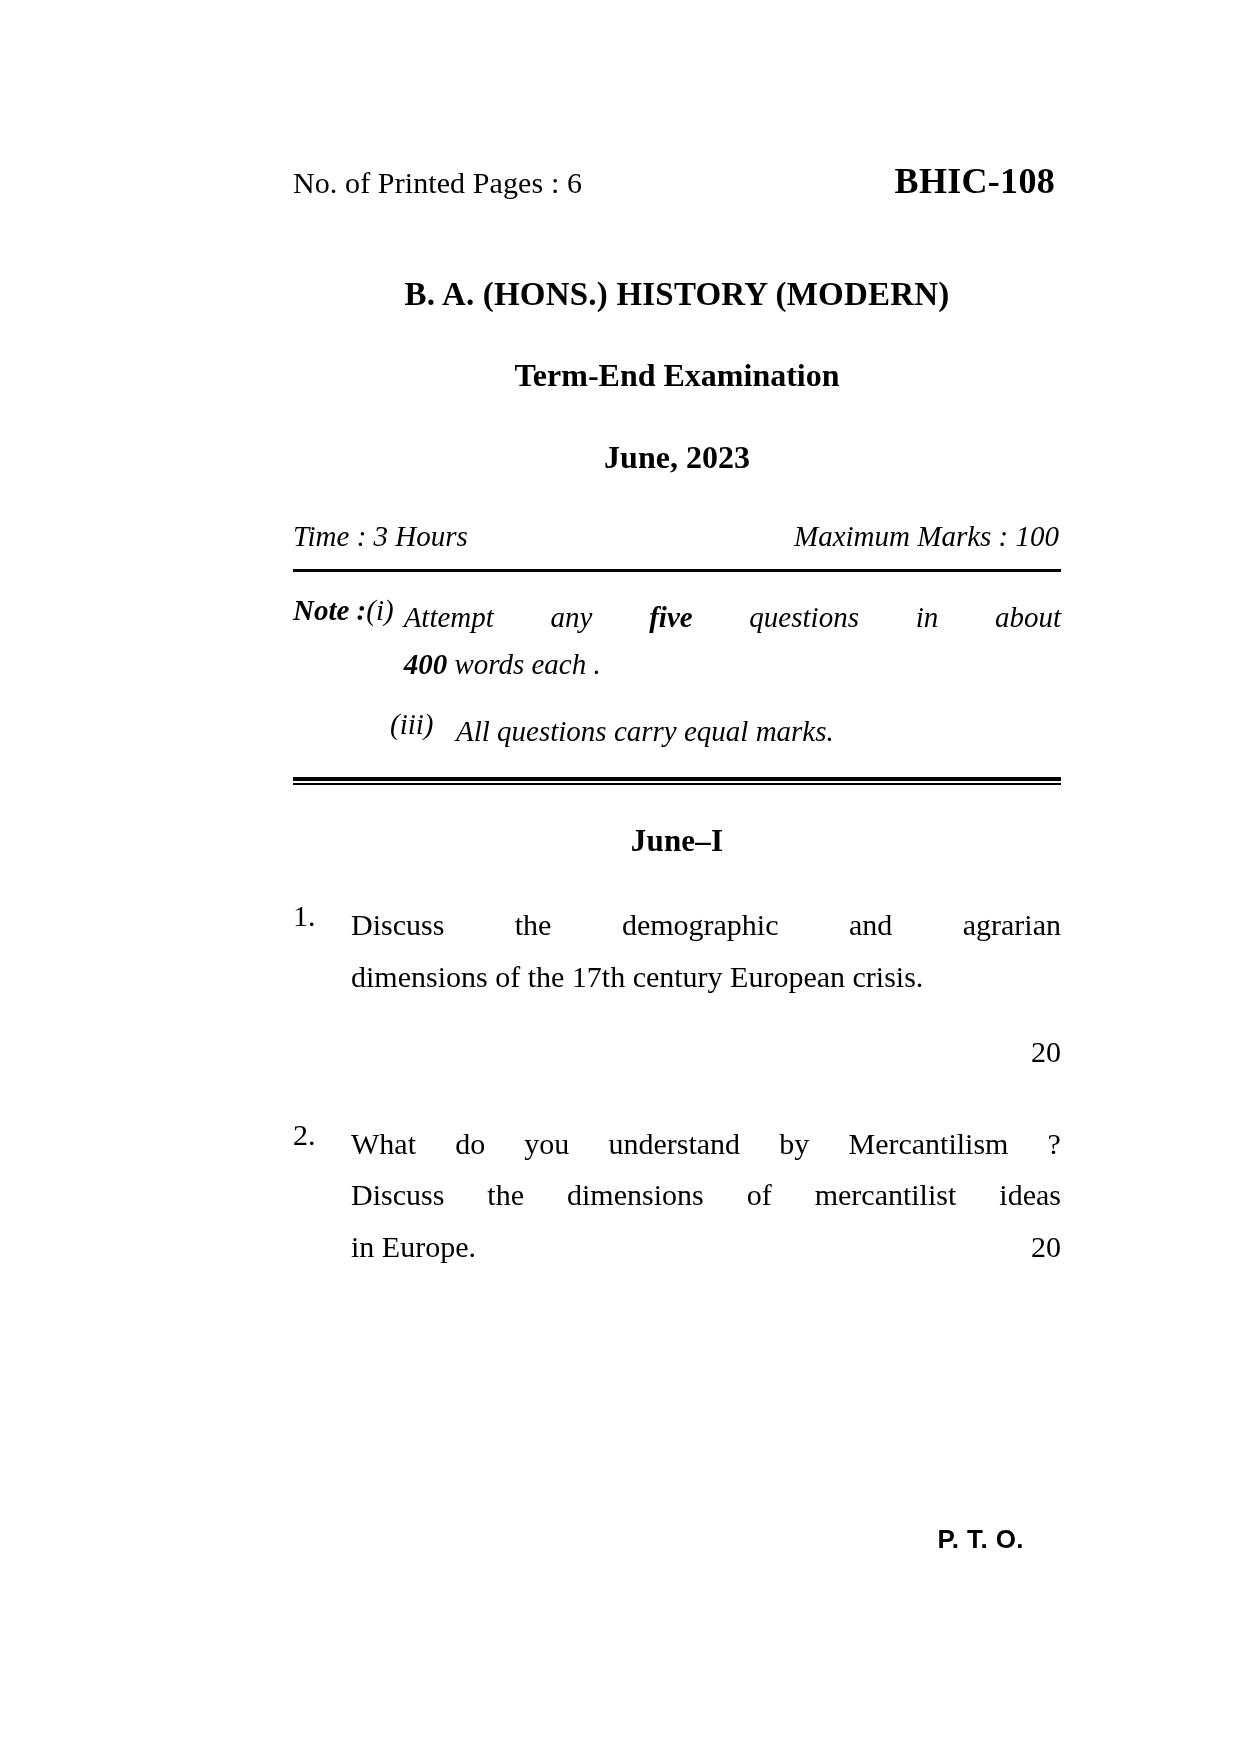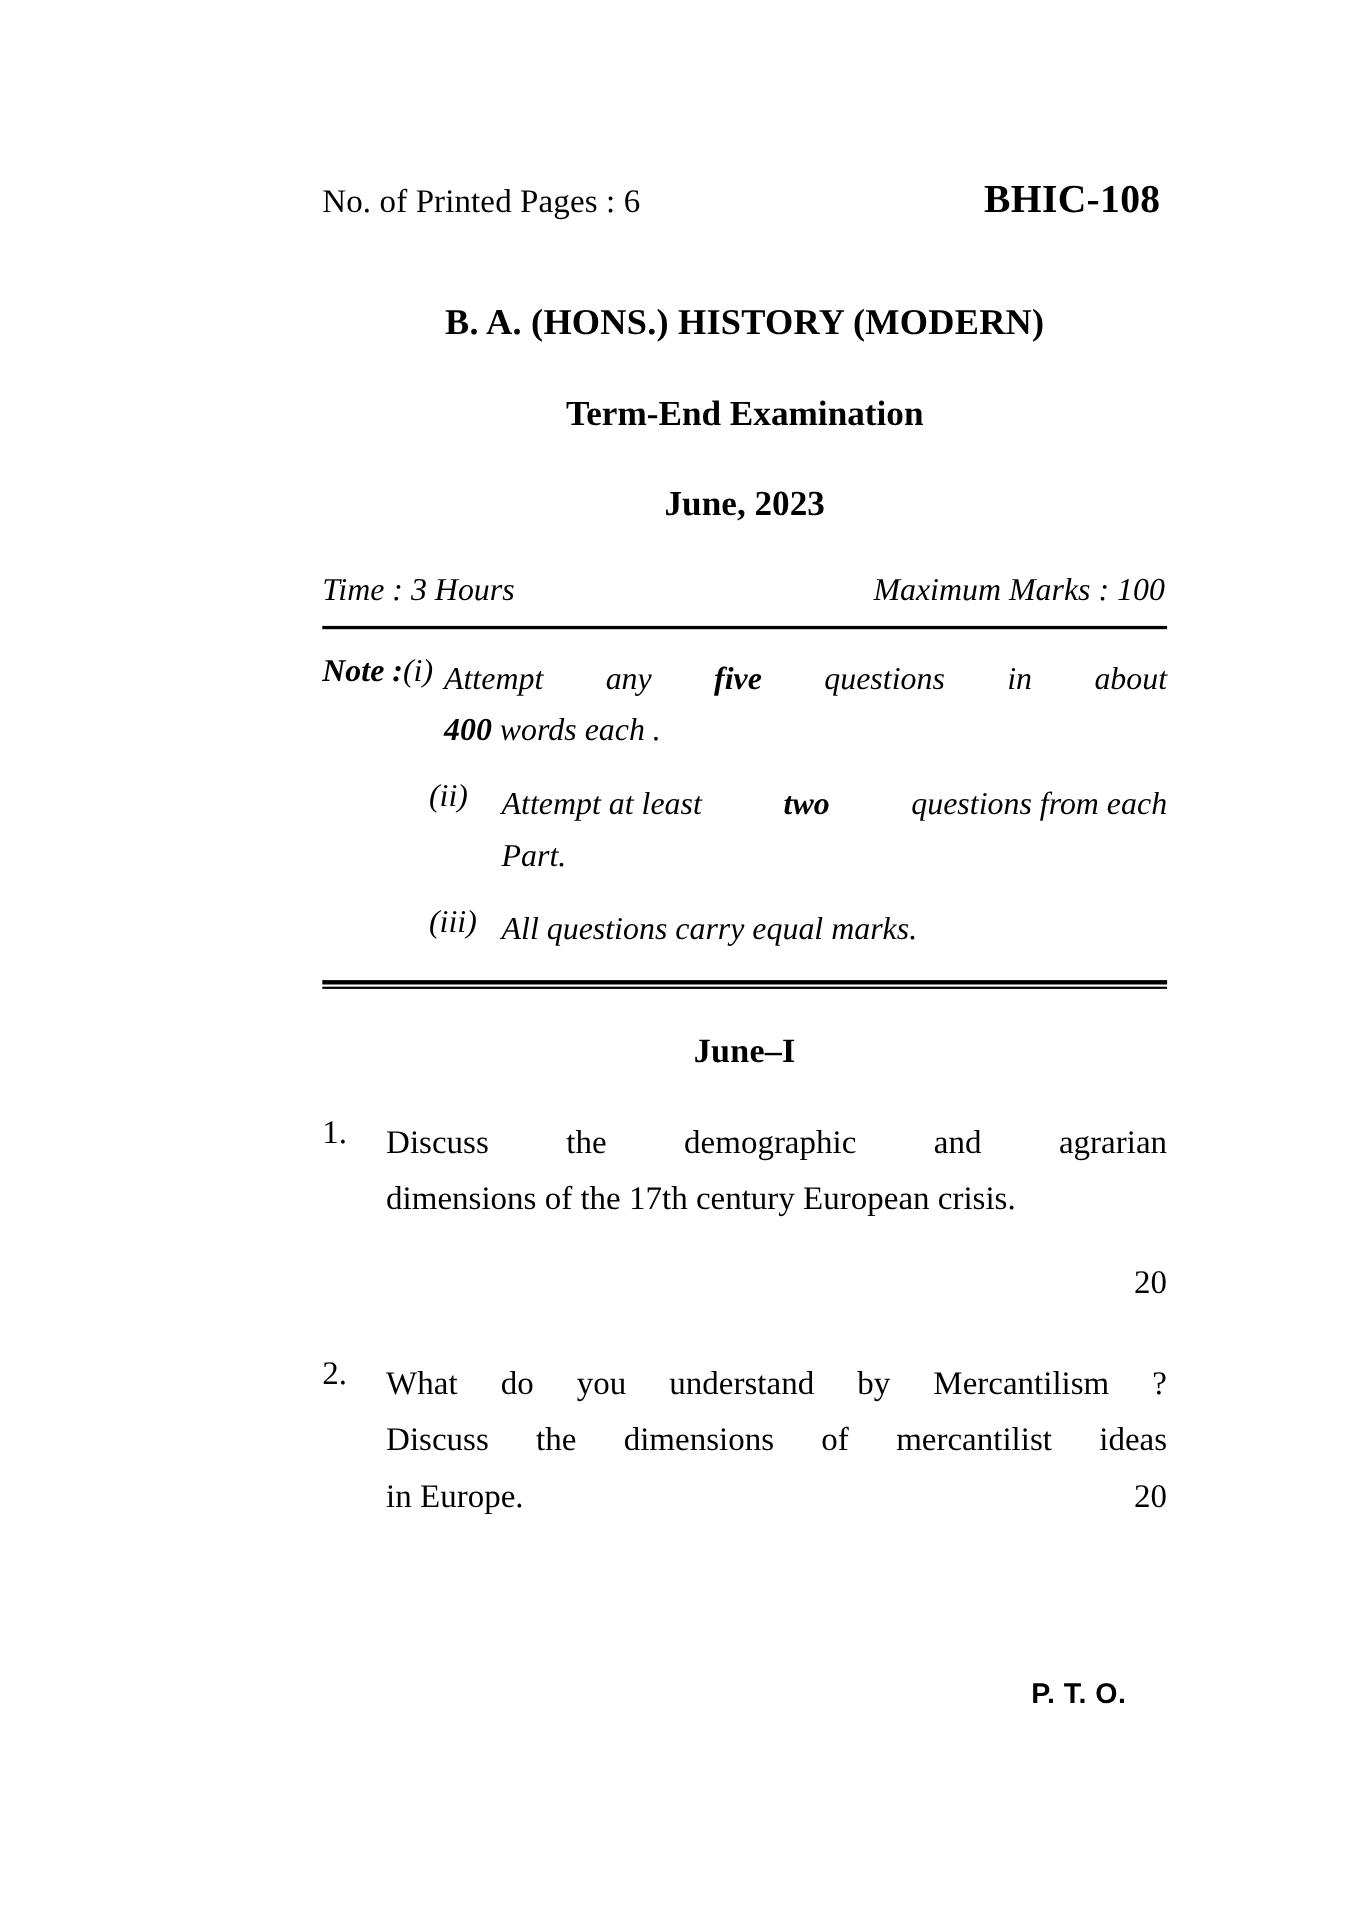--- a/index.html
+++ b/index.html
@@ -227,32 +227,20 @@
             <span class="seg">in</span>
             <span class="seg">about</span>
           </div>
           <div>
             <b>400</b>
             <span>words each .</span>
           </div>
         </div>
       </div>
 
-      <div class="note-row">
-        <div class="note-spacer"></div>
-        <div class="note-num wide">(ii)</div>
-        <div class="note-text">
-          <div class="q-line-with-marks">
-            <span class="seg">Attempt at least</span>
-            <span class="seg"><b>two</b></span>
-            <span class="seg">questions from each</span>
-          </div>
-          <div>Part.</div>
-        </div>
-      </div>
 
       <div class="note-row">
         <div class="note-spacer"></div>
         <div class="note-num wide">(iii)</div>
         <div class="note-text nojust">All questions carry equal marks.</div>
       </div>
 
     </div>
 
     <div class="rule-double">

